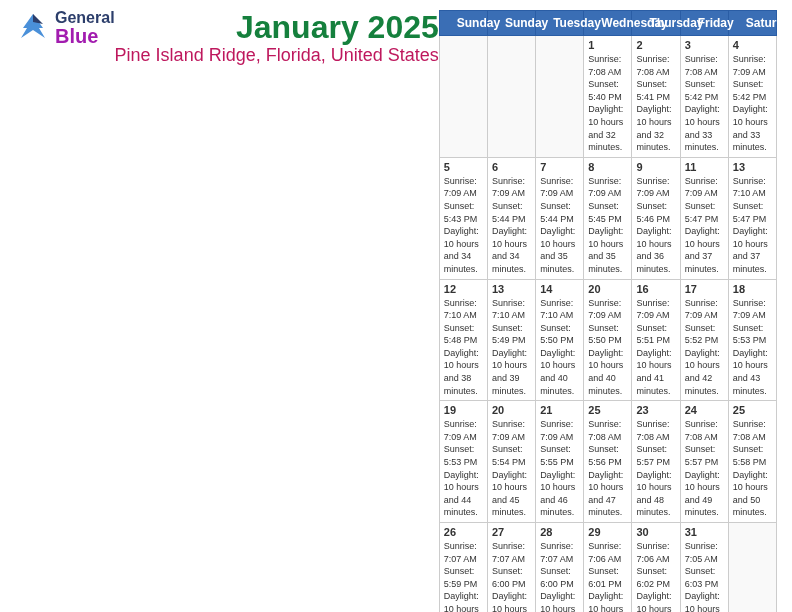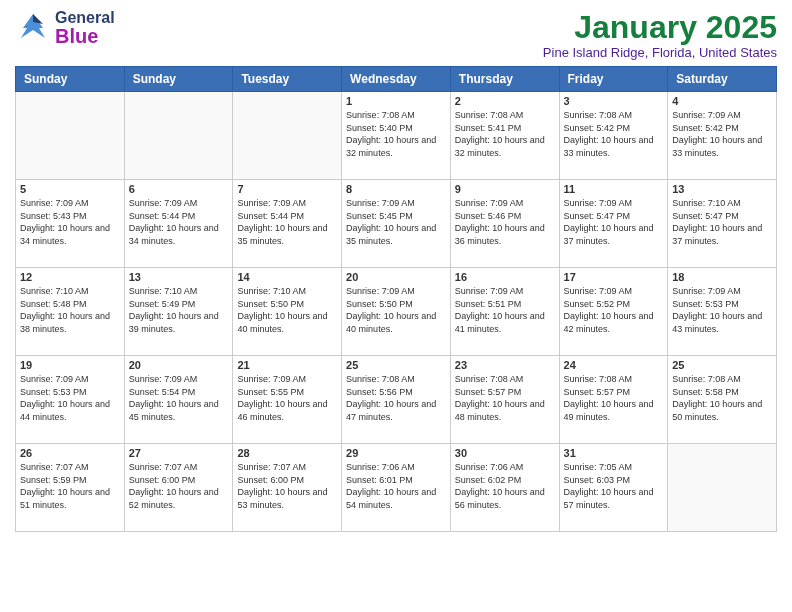--- a/index.html
+++ b/index.html
@@ -8,55 +8,55 @@
       background: #fff;
       width: 792px;
       height: 612px;
       overflow: hidden;
     }
     .page {
       width: 792px;
       height: 484px;
       padding: 10px 15px 10px 15px;
       display: flex;
-      flex-direction: column;
+      flex-direction: row;
     }
     .header {
       display: flex;
       align-items: flex-start;
       justify-content: space-between;
       margin-bottom: 6px;
     }
     .title-block {
       text-align: right;
     }
     .month-title {
       font-size: 32px;
       font-weight: bold;
       color: #15803d;
       line-height: 1.1;
     }
     .location-title {
-      font-size: 13px;
-      color: #4c1d95;
+      font-size: 18px;
+      color: #be185d;
       text-align: right;
     }
     .calendar {
       flex: 1;
       border: 1px solid #ccc;
       border-collapse: collapse;
       width: 100%;
       table-layout: fixed;
     }
     .calendar th {
       background-color: #3a6eb5;
       color: #fff;
       font-size: 12px;
       font-weight: bold;
-      padding: 5px 8px;
+      padding: 5px 17px;
       text-align: left;
       border: 1px solid #2a5da5;
     }
     .calendar td {
       border: 1px solid #ccc;
       vertical-align: top;
       padding: 3px 4px;
       font-size: 9.5px;
       color: #333;
       height: 88px;

